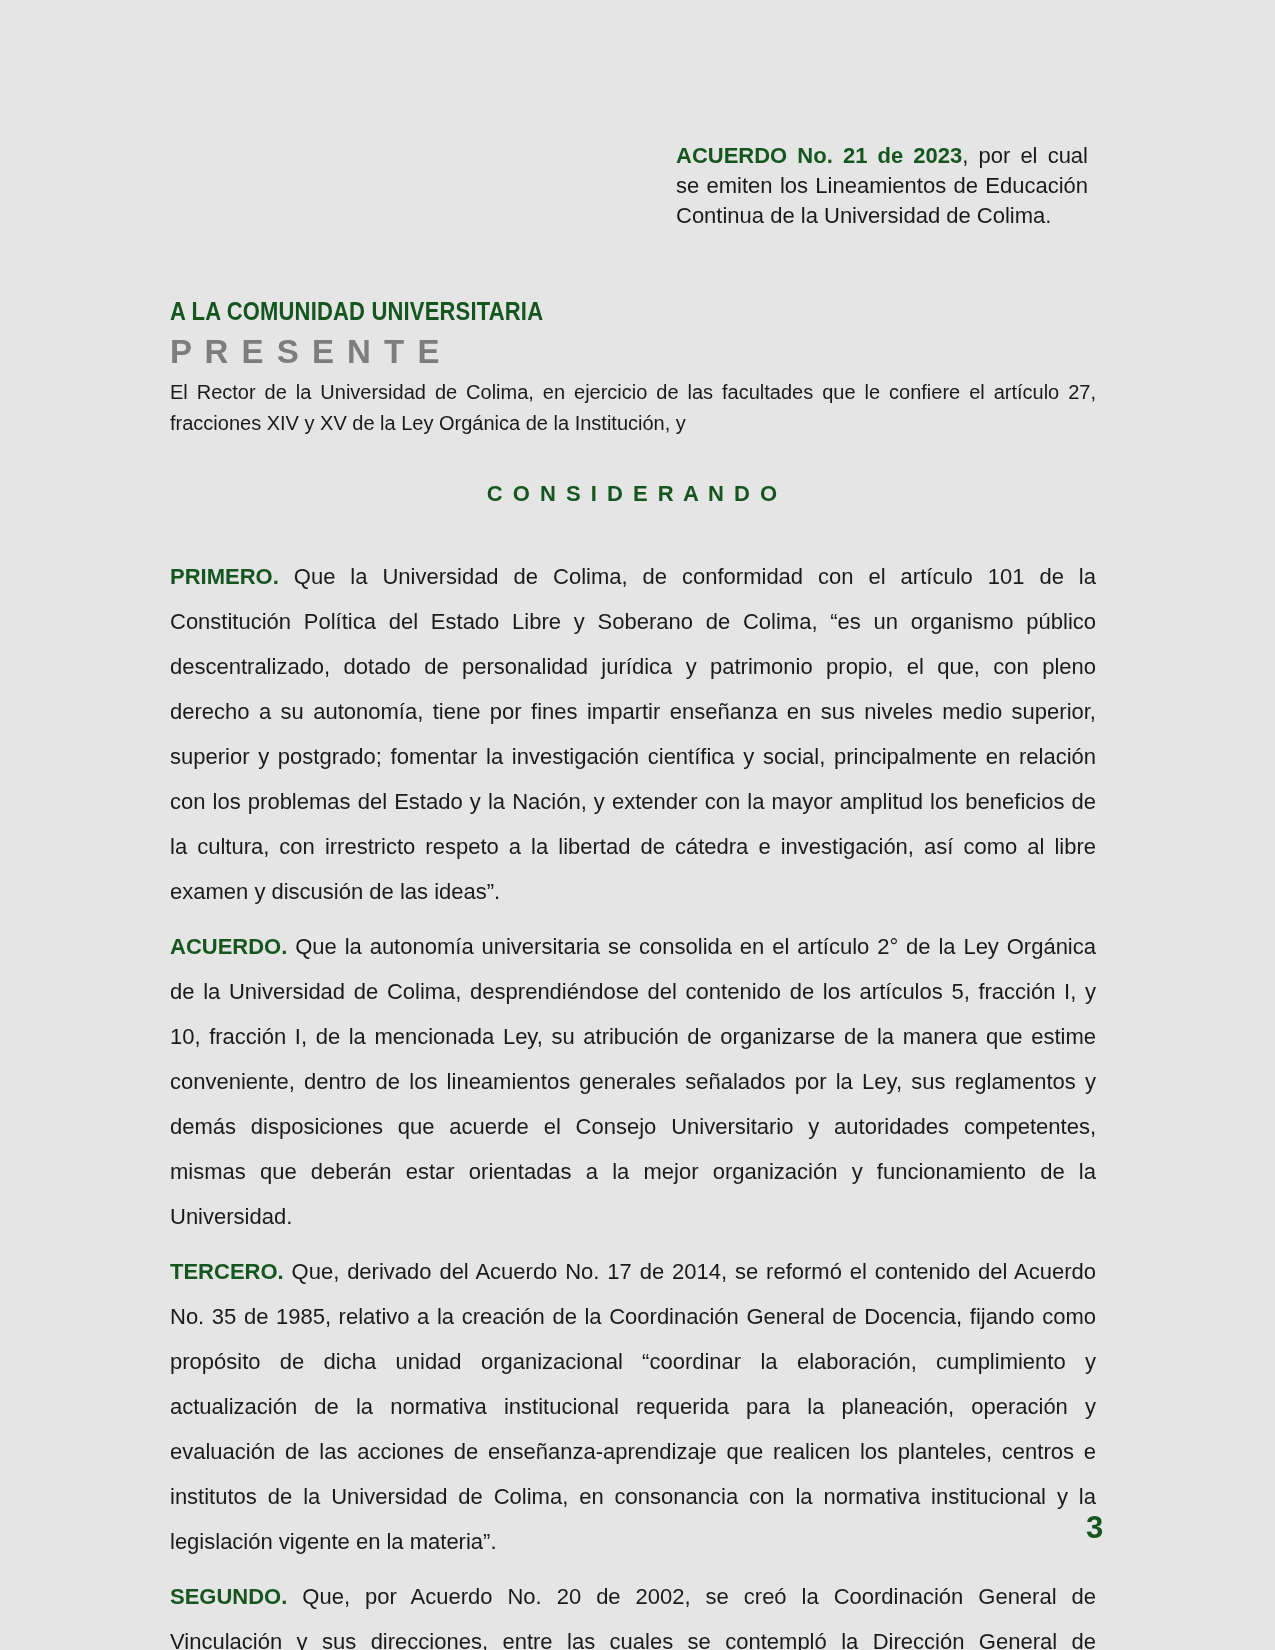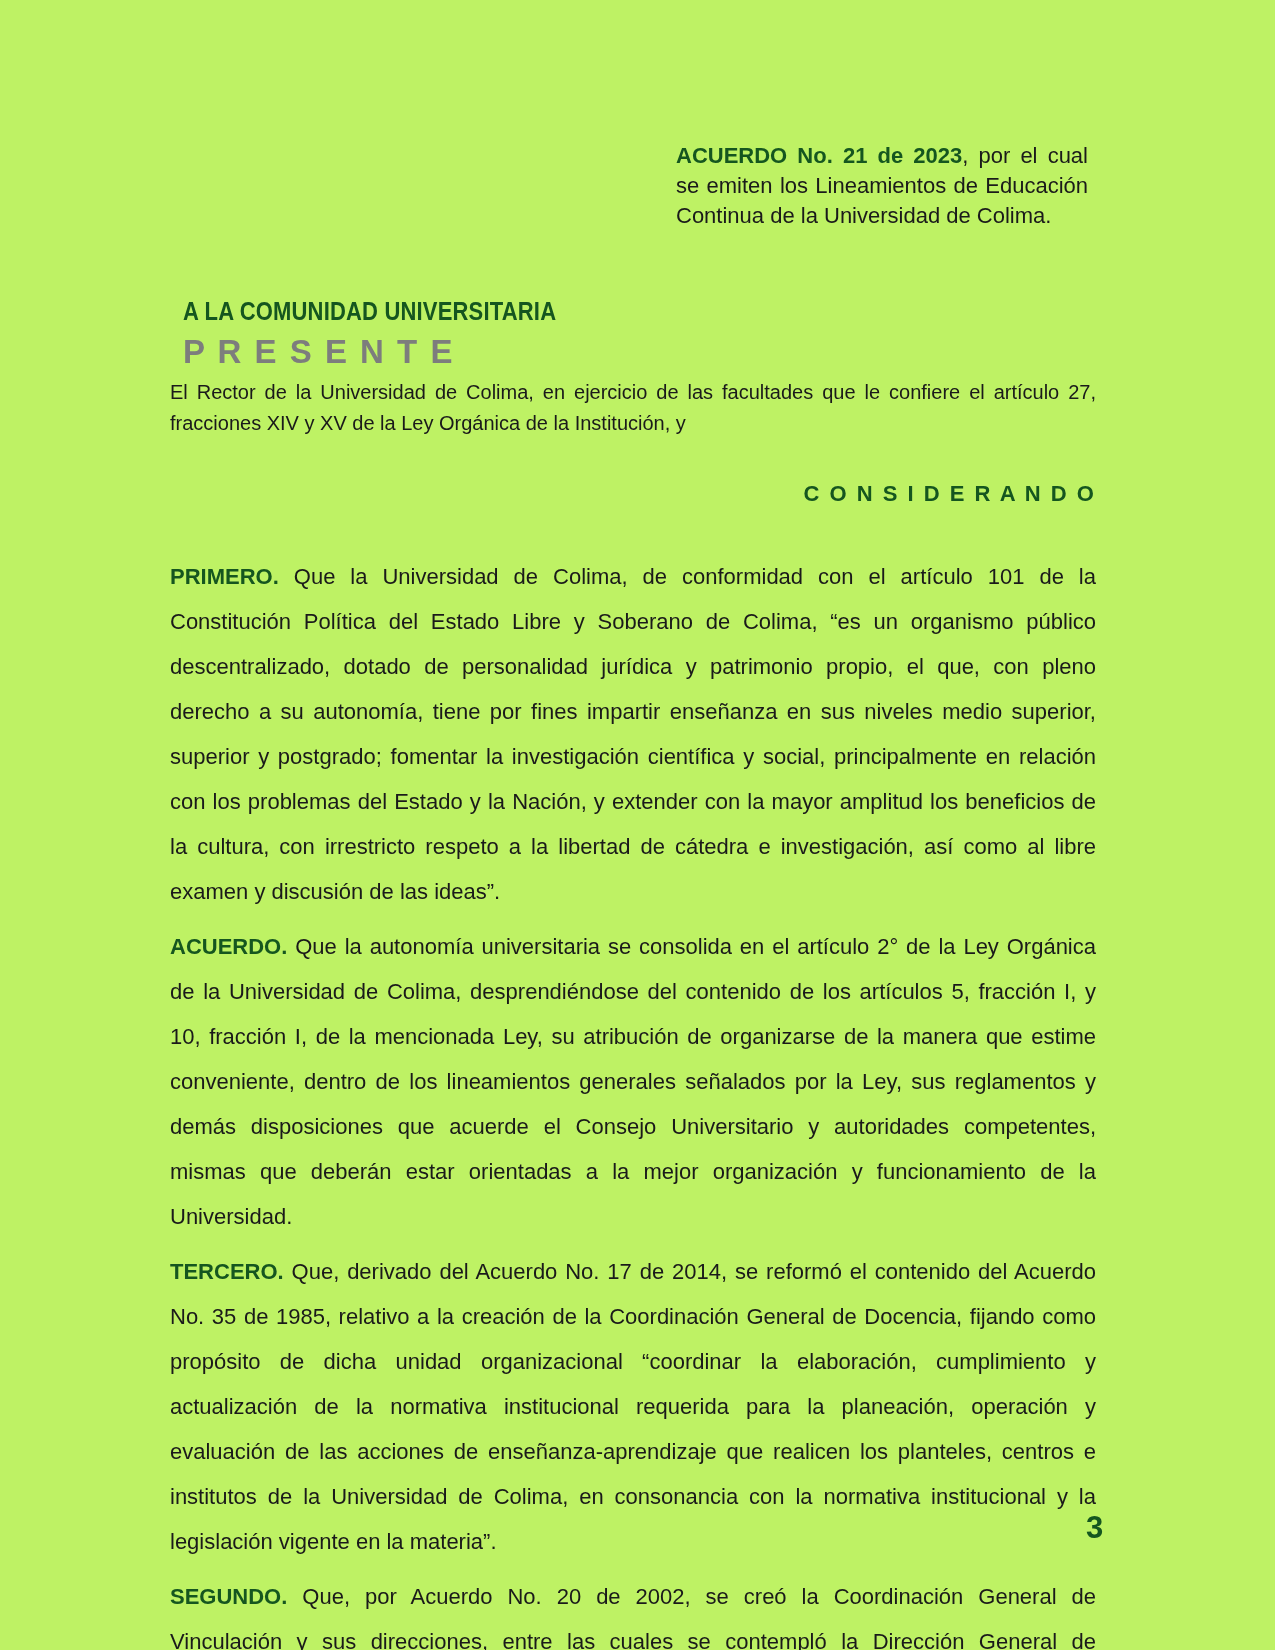--- a/index.html
+++ b/index.html
@@ -10,21 +10,21 @@
   *{margin:0;padding:0;box-sizing:border-box;}
   html,body{background:#ffffff;}
   body{
     font-family:"Liberation Sans", sans-serif;
     color:var(--text-black);
   }
   .page{
     position:relative;
     width:1275px;
     height:1650px;
-    background:#bef264;
+    background:#e5e5e5;
     overflow:hidden;
   }
   
   .ref-block{
     position:absolute;
     left:676px;
     top:141px;
     width:412px;
     font-size:22px;
     line-height:30px;
@@ -33,21 +33,20 @@
   }
   .ref-block .acuerdo-no{
     font-weight:bold;
     color:var(--accent-green);
   }
   
   .salutation{
     position:absolute;
     left:170px;
     top:297px;
-    margin-left:13px;
   }
   .salutation-line1{
     display:inline-block;
     font-size:25px;
     font-weight:bold;
     color:var(--accent-green);
     transform:scaleX(0.88);
     transform-origin:0 50%;
     white-space:nowrap;
     letter-spacing:0.2px;
@@ -69,21 +68,21 @@
     font-size:20px;
     line-height:31px;
     text-align:justify;
   }
   
   .considerando{
     position:absolute;
     left:170px;
     top:481px;
     width:926px;
-    text-align:right;
+    text-align:center;
     font-size:22px;
     font-weight:bold;
     color:var(--accent-green);
     letter-spacing:2px;
     white-space:nowrap;
   }
   
   .body-text{
     position:absolute;
     left:170px;

